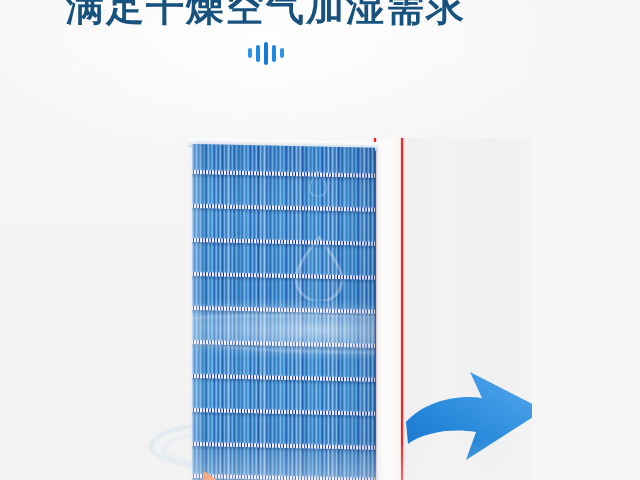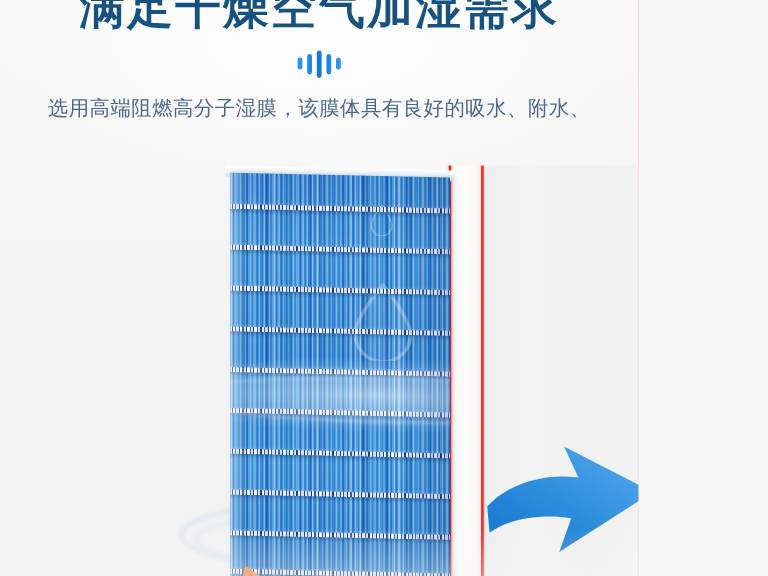--- a/index.html
+++ b/index.html
@@ -3,21 +3,21 @@
 <meta charset="utf-8">
 <title>Product Feature Banner</title>
 <style>
   html,body{margin:0;padding:0;}
   body{
     width:640px;height:480px;overflow:hidden;
     background:#f6f6f6;
     font-family:"Liberation Sans","DejaVu Sans",sans-serif;
     position:relative;
   }
-  #stage{position:relative;width:532px;height:480px;overflow:hidden;background:#fca5a5;}
+  #stage{position:relative;width:532px;height:480px;overflow:hidden;background:#f0abfc;}
 
   
   .bg-wash{
     position:absolute;inset:0;
     background:
       radial-gradient(ellipse 420px 180px at 50% 8%, #ffffff 0%, rgba(255,255,255,0) 70%),
       linear-gradient(180deg,#f7f7f7 0%, #f4f4f4 55%, #f2f2f2 100%);
     pointer-events:none;
   }
 
@@ -197,21 +197,20 @@
 
   <div class="wave-icon">
     <i></i>
     <i></i>
     <i></i>
     <i></i>
     <i></i>
   </div>
 
   <div class="subtitle">
-    <span class="l1">选用高端阻燃高分子湿膜，该膜体具有良好的吸水、附水、</span>
   </div>
 
   <div class="product">
 
     <div class="amb-ripple amb-l1"></div>
     <div class="amb-ripple amb-l2"></div>
     <div class="amb-ripple amb-r1"></div>
     <div class="amb-ripple amb-r2"></div>
 
     <div class="slab-outer"></div>

